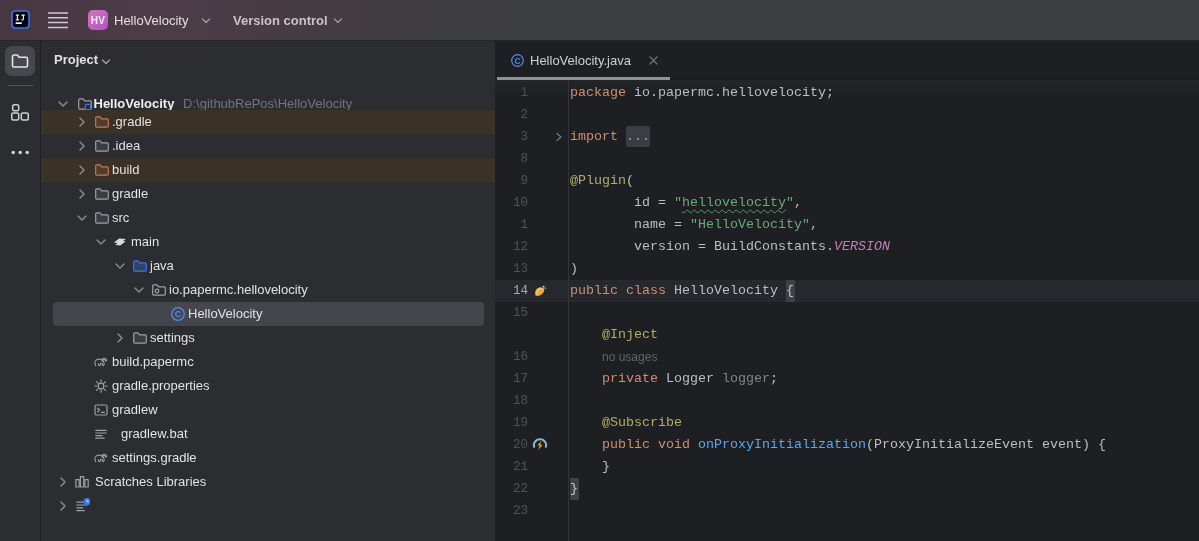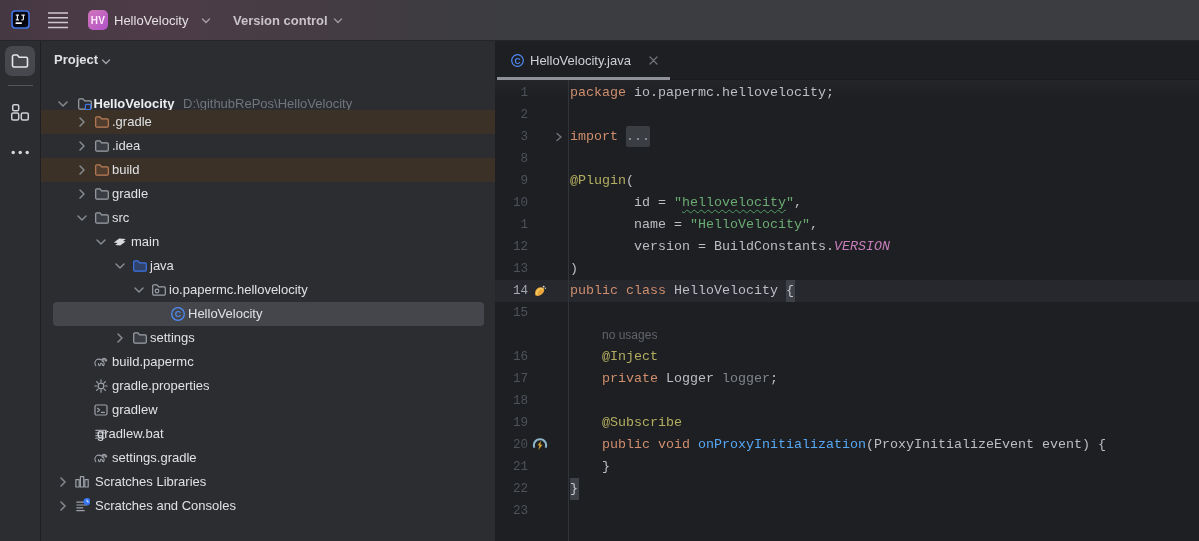--- a/index.html
+++ b/index.html
@@ -282,21 +282,21 @@
     <div class="trow" style="top:358px">
           <svg class="ticn" style="left:52px" width="16" height="16" viewBox="0 0 16 16">
             <use href="#term"></use>
           </svg>
           <span class="tlabel" style="left:71px">gradlew</span>
         </div>
     <div class="trow" style="top:382px">
           <svg class="ticn" style="left:52px" width="16" height="16" viewBox="0 0 16 16">
             <use href="#lines"></use>
           </svg>
-          <span class="tlabel" style="left:56px">gradlew.bat</span>
+          <span class="tlabel" style="left:80px">gradlew.bat</span>
         </div>
     <div class="trow" style="top:406px">
           <svg class="ticn" style="left:52px" width="16" height="16" viewBox="0 0 16 16">
             <use href="#gradleel"></use>
           </svg>
           <span class="tlabel" style="left:71px">settings.gradle</span>
         </div>
     <div class="trow" style="top:430px">
           <svg class="ticn" style="left:14px" width="16" height="16" viewBox="0 0 16 16">
             <use href="#chev-r"></use>
@@ -306,21 +306,20 @@
           </svg>
           <span class="tlabel" style="left:54px">Scratches Libraries</span>
         </div>
     <div class="trow" style="top:454px">
           <svg class="ticn" style="left:14px" width="16" height="16" viewBox="0 0 16 16">
             <use href="#chev-r"></use>
           </svg>
           <svg class="ticn" style="left:33px" width="16" height="16" viewBox="0 0 16 16">
             <use href="#scratch"></use>
           </svg>
-          <span class="tlabel" style="left:54px">Scratches and Consoles</span>
         </div>
     </div>
   </div>
 
   <div id="editor">
     <div id="tabbar">
       <svg style="position:absolute;left:15px;top:13px" width="15" height="15" viewBox="0 0 16 16">
           <circle cx="8" cy="8" r="6.2" fill="none" stroke="#4e8bf5" stroke-width="1.3"></circle>
           <text x="8" y="11.2" text-anchor="middle" font-family="Liberation Sans" font-size="9" font-weight="bold" fill="#4e8bf5">C</text>
         </svg>
@@ -363,22 +362,22 @@
         <div>&nbsp;</div>
         <div><span class="kw">import</span> <span class="fold">...</span></div>
         <div>&nbsp;</div>
         <div><span class="ann">@Plugin</span>(</div>
         <div>        id = <span class="str">"<span class="typo">hellovelocity</span>"</span>,</div>
         <div>        name = <span class="str">"HelloVelocity"</span>,</div>
         <div>        version = BuildConstants.<span class="const">VERSION</span></div>
         <div>)</div>
         <div><span class="kw">public class</span> HelloVelocity <span class="bb">{</span></div>
         <div>&nbsp;</div>
+        <div>    <span class="ann">@Inject</span></div>
         <div>    <span class="inlay">no usages</span></div>
-        <div>    <span class="ann">@Inject</span></div>
         <div>    <span class="kw">private</span> Logger <span class="unused">logger</span>;</div>
         <div>&nbsp;</div>
         <div>    <span class="ann">@Subscribe</span></div>
         <div>    <span class="kw">public void</span> <span class="meth">onProxyInitialization</span>(ProxyInitializeEvent event) {</div>
         <div>    }</div>
         <div><span class="bb">}</span></div>
         <div>&nbsp;</div>
       </div>
 
       <svg id="gicon14" style="position:absolute;left:37px;top:203px" width="16" height="16" viewBox="0 0 16 16">

